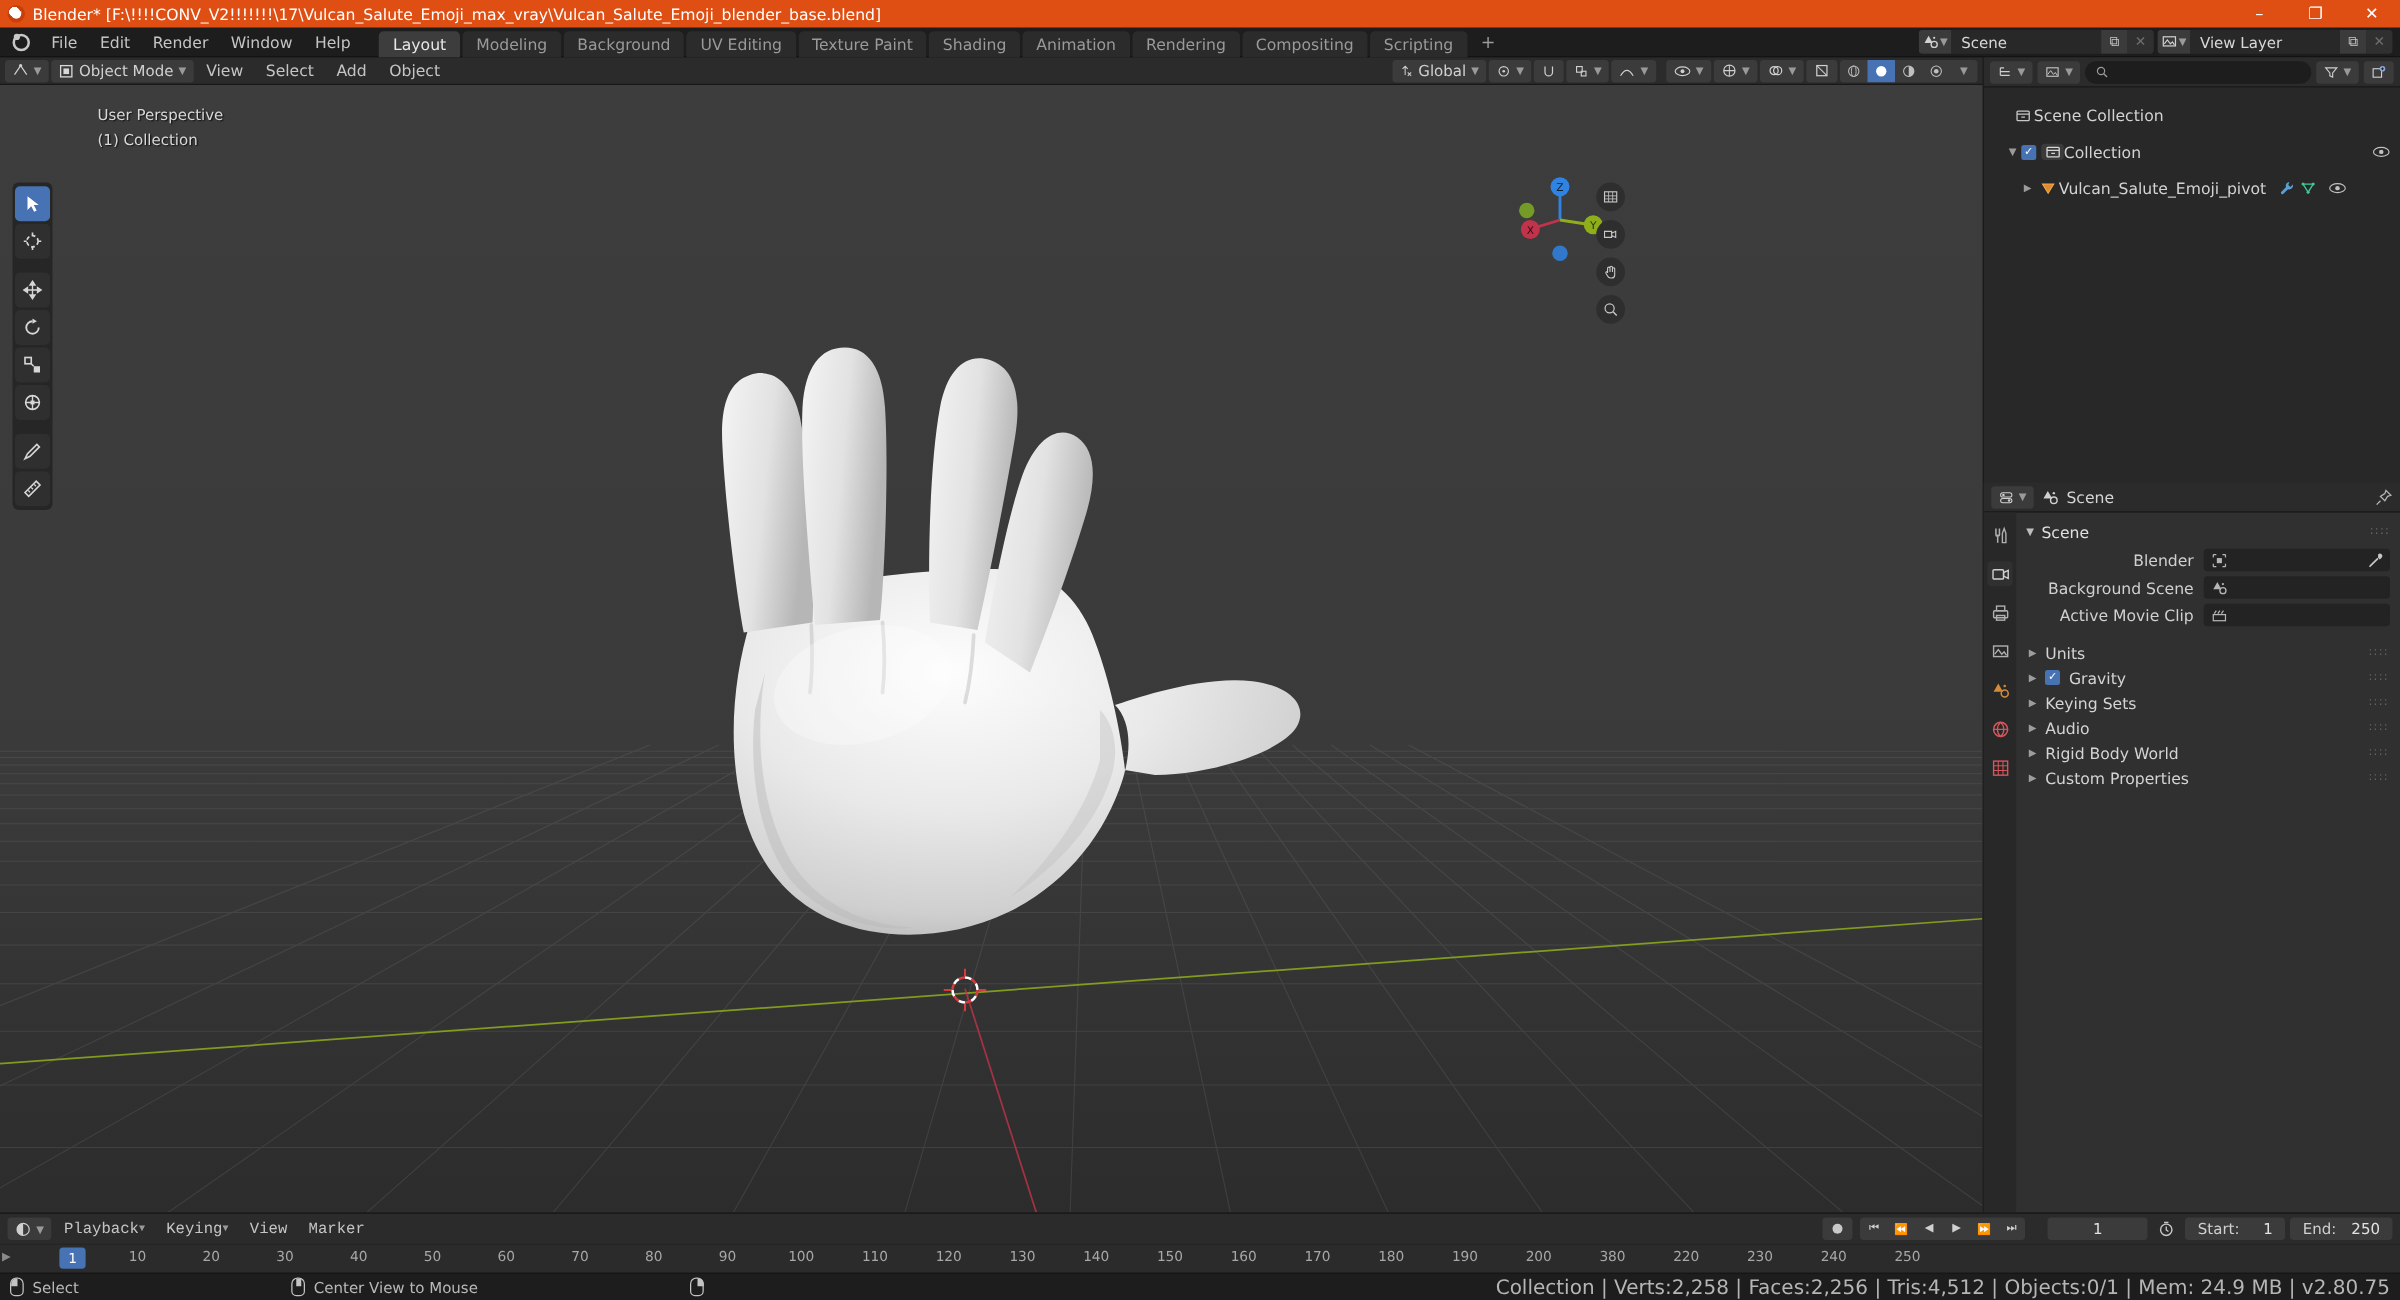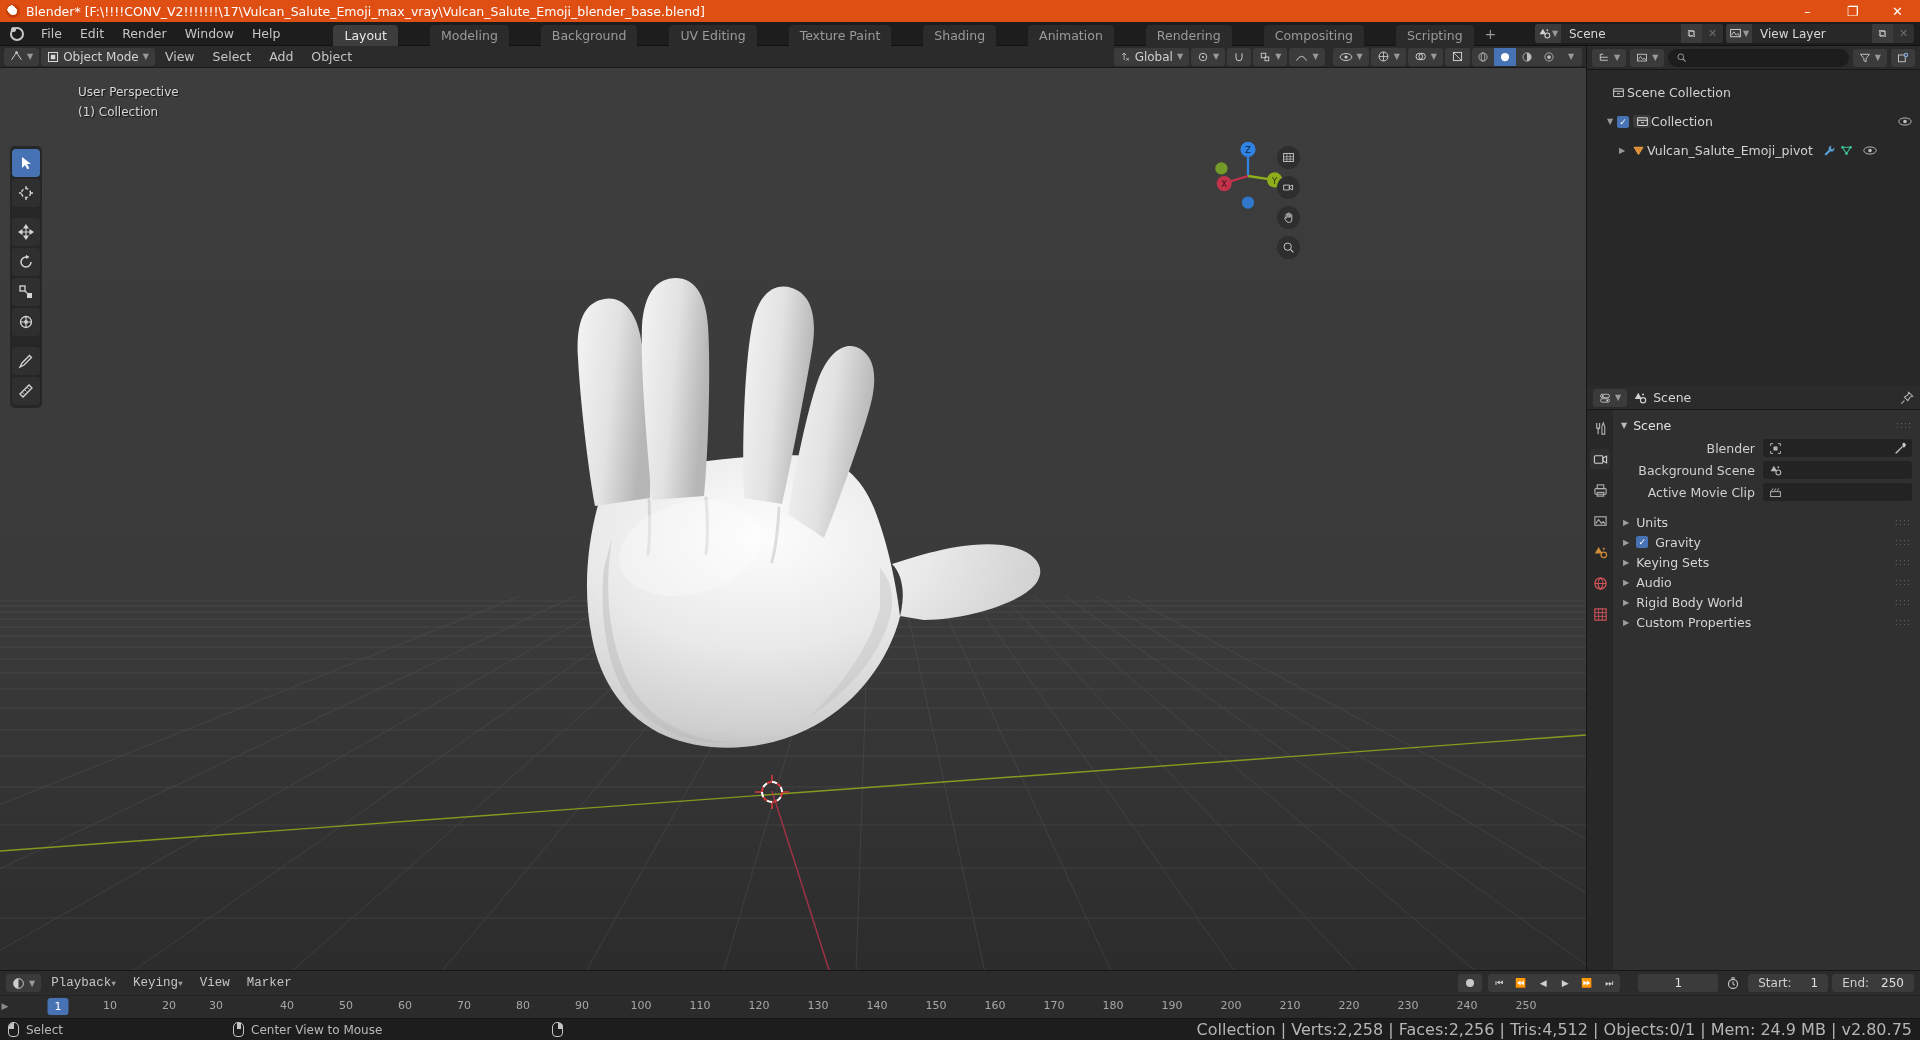--- a/index.html
+++ b/index.html
@@ -51,21 +51,21 @@
     content:""; position:absolute; left:3px; top:2px; width:5px; height:5px;
     border-radius:50%; background:#c8c8c8;
   }
   .menu-item {
     padding: 3px 9px; font-size: 12.5px; color: #c5c5c5; white-space: nowrap; border-radius: 3px;
   }
   .ws-tabs { display: flex; align-items: flex-end; height: 24px; margin-left: 14px; }
   .ws-tab {
     padding: 4px 11px 4px 11px; font-size: 12.5px; color: #9a9a9a;
     background: #2b2b2b; margin-right: 2px; border-radius: 4px 4px 0 0;
-    height: 21px; display:flex; align-items:center; white-space: nowrap; margin-left: 30px;
+    height: 21px; display:flex; align-items:center; white-space: nowrap;
   }
   .ws-tab.active { background: #3d3d3d; color: #e8e8e8; }
   .ws-add { padding: 4px 9px; color: #9a9a9a; font-size: 14px; }
   .topbar-right { margin-left:auto; display:flex; align-items:center; padding-right:6px; gap:3px; }
   .idblock {
     display:flex; align-items:center; height:19px; background:#282828; border-radius:3px;
     overflow:hidden;
   }
   .idblock .idicon {
     width:26px; height:19px; background:#3b3b3b; display:flex; align-items:center;
@@ -986,39 +986,39 @@
           </div>
         </div>
       </div>
     </div>
 
     <div class="tl-ruler">
       <div class="tl-side">▶</div>
       <div class="tl-playhead" style="left:58px;">1</div>
       <div class="tl-tick" style="left:110px;">10</div>
       <div class="tl-tick" style="left:169px;">20</div>
-      <div class="tl-tick" style="left:216px;">30</div>
+      <div class="tl-tick" style="left:228px;">30</div>
       <div class="tl-tick" style="left:287px;">40</div>
       <div class="tl-tick" style="left:346px;">50</div>
       <div class="tl-tick" style="left:405px;">60</div>
       <div class="tl-tick" style="left:464px;">70</div>
       <div class="tl-tick" style="left:523px;">80</div>
       <div class="tl-tick" style="left:582px;">90</div>
       <div class="tl-tick" style="left:641px;">100</div>
       <div class="tl-tick" style="left:700px;">110</div>
       <div class="tl-tick" style="left:759px;">120</div>
       <div class="tl-tick" style="left:818px;">130</div>
       <div class="tl-tick" style="left:877px;">140</div>
       <div class="tl-tick" style="left:936px;">150</div>
       <div class="tl-tick" style="left:995px;">160</div>
       <div class="tl-tick" style="left:1054px;">170</div>
       <div class="tl-tick" style="left:1113px;">180</div>
       <div class="tl-tick" style="left:1172px;">190</div>
       <div class="tl-tick" style="left:1231px;">200</div>
-      <div class="tl-tick" style="left:1290px;">210</div>
+      <div class="tl-tick" style="left:1290px;">380</div>
       <div class="tl-tick" style="left:1349px;">220</div>
       <div class="tl-tick" style="left:1408px;">230</div>
       <div class="tl-tick" style="left:1467px;">240</div>
       <div class="tl-tick" style="left:1526px;">250</div>
     </div>
   </div>
 
   <div class="statusbar">
     <div class="sb-item">
       <span class="mouse-ico l"></span>

